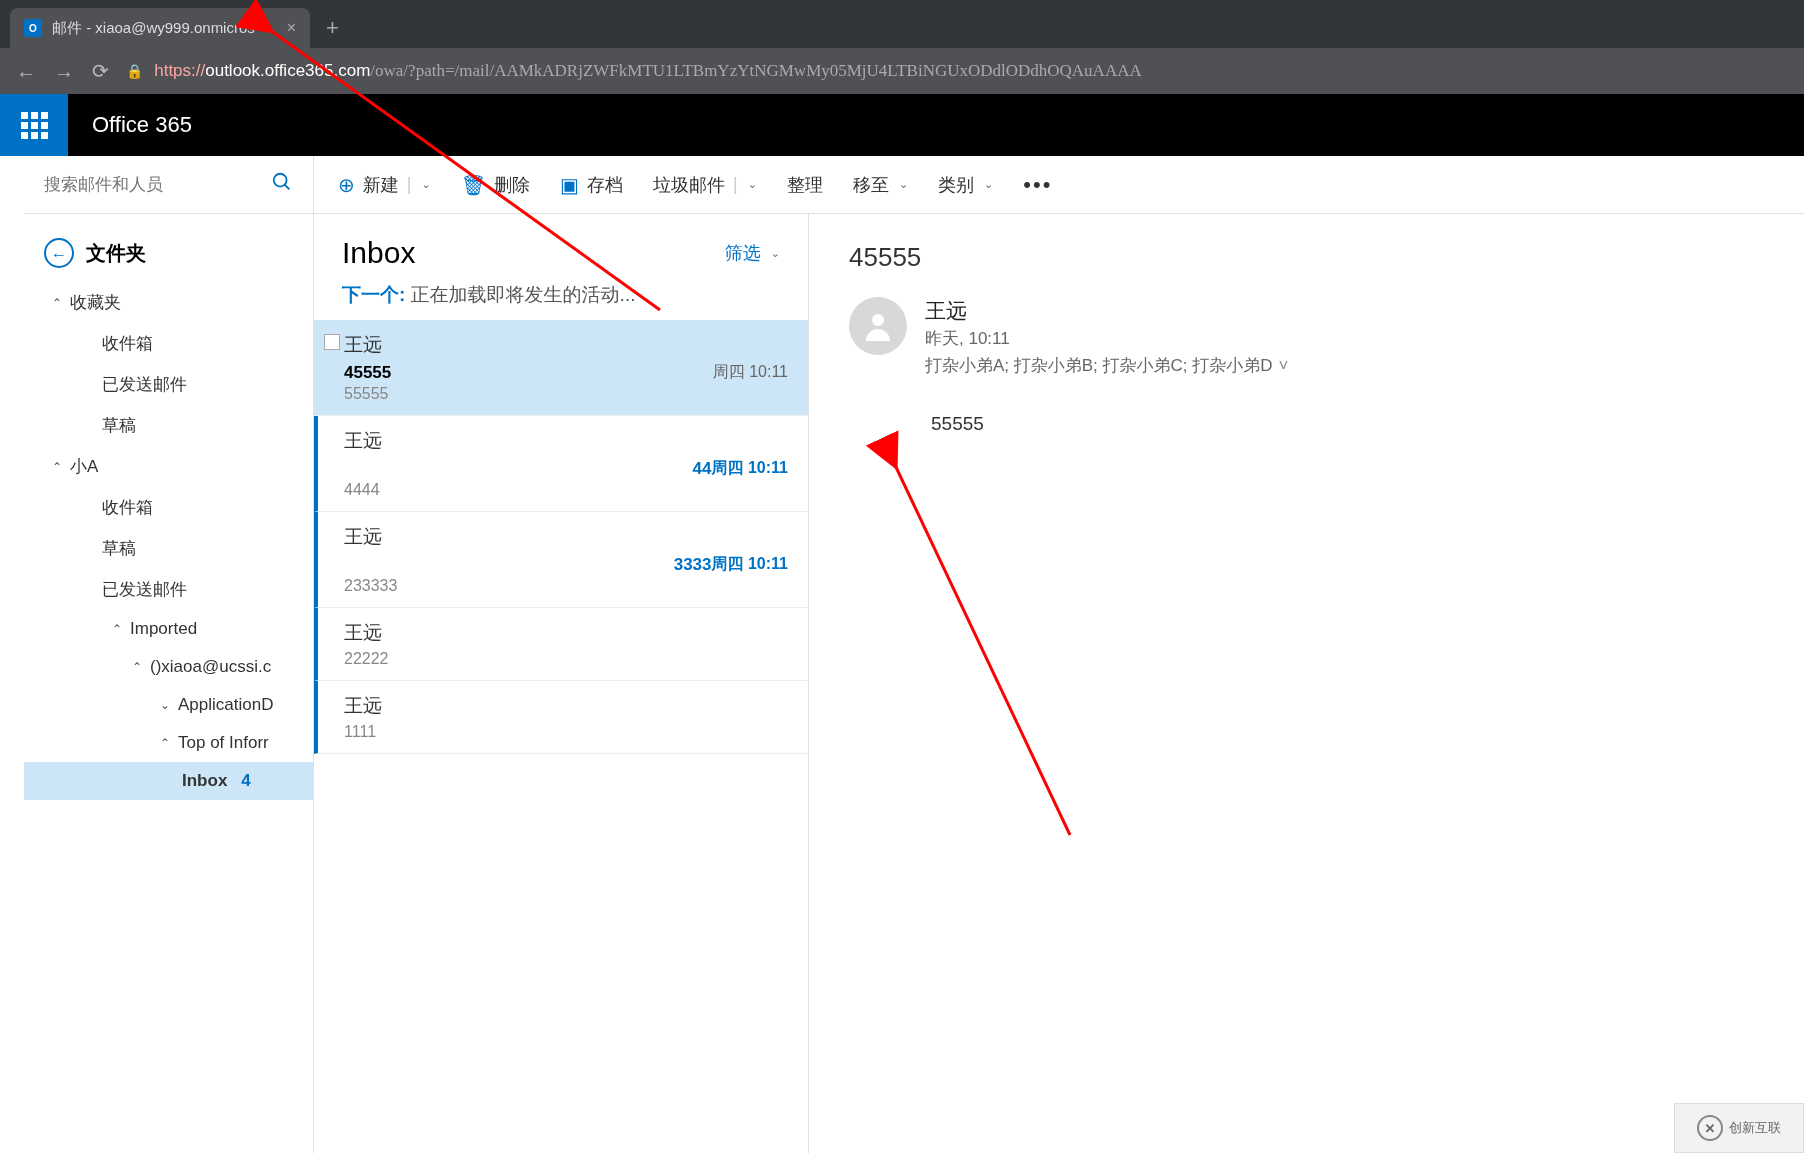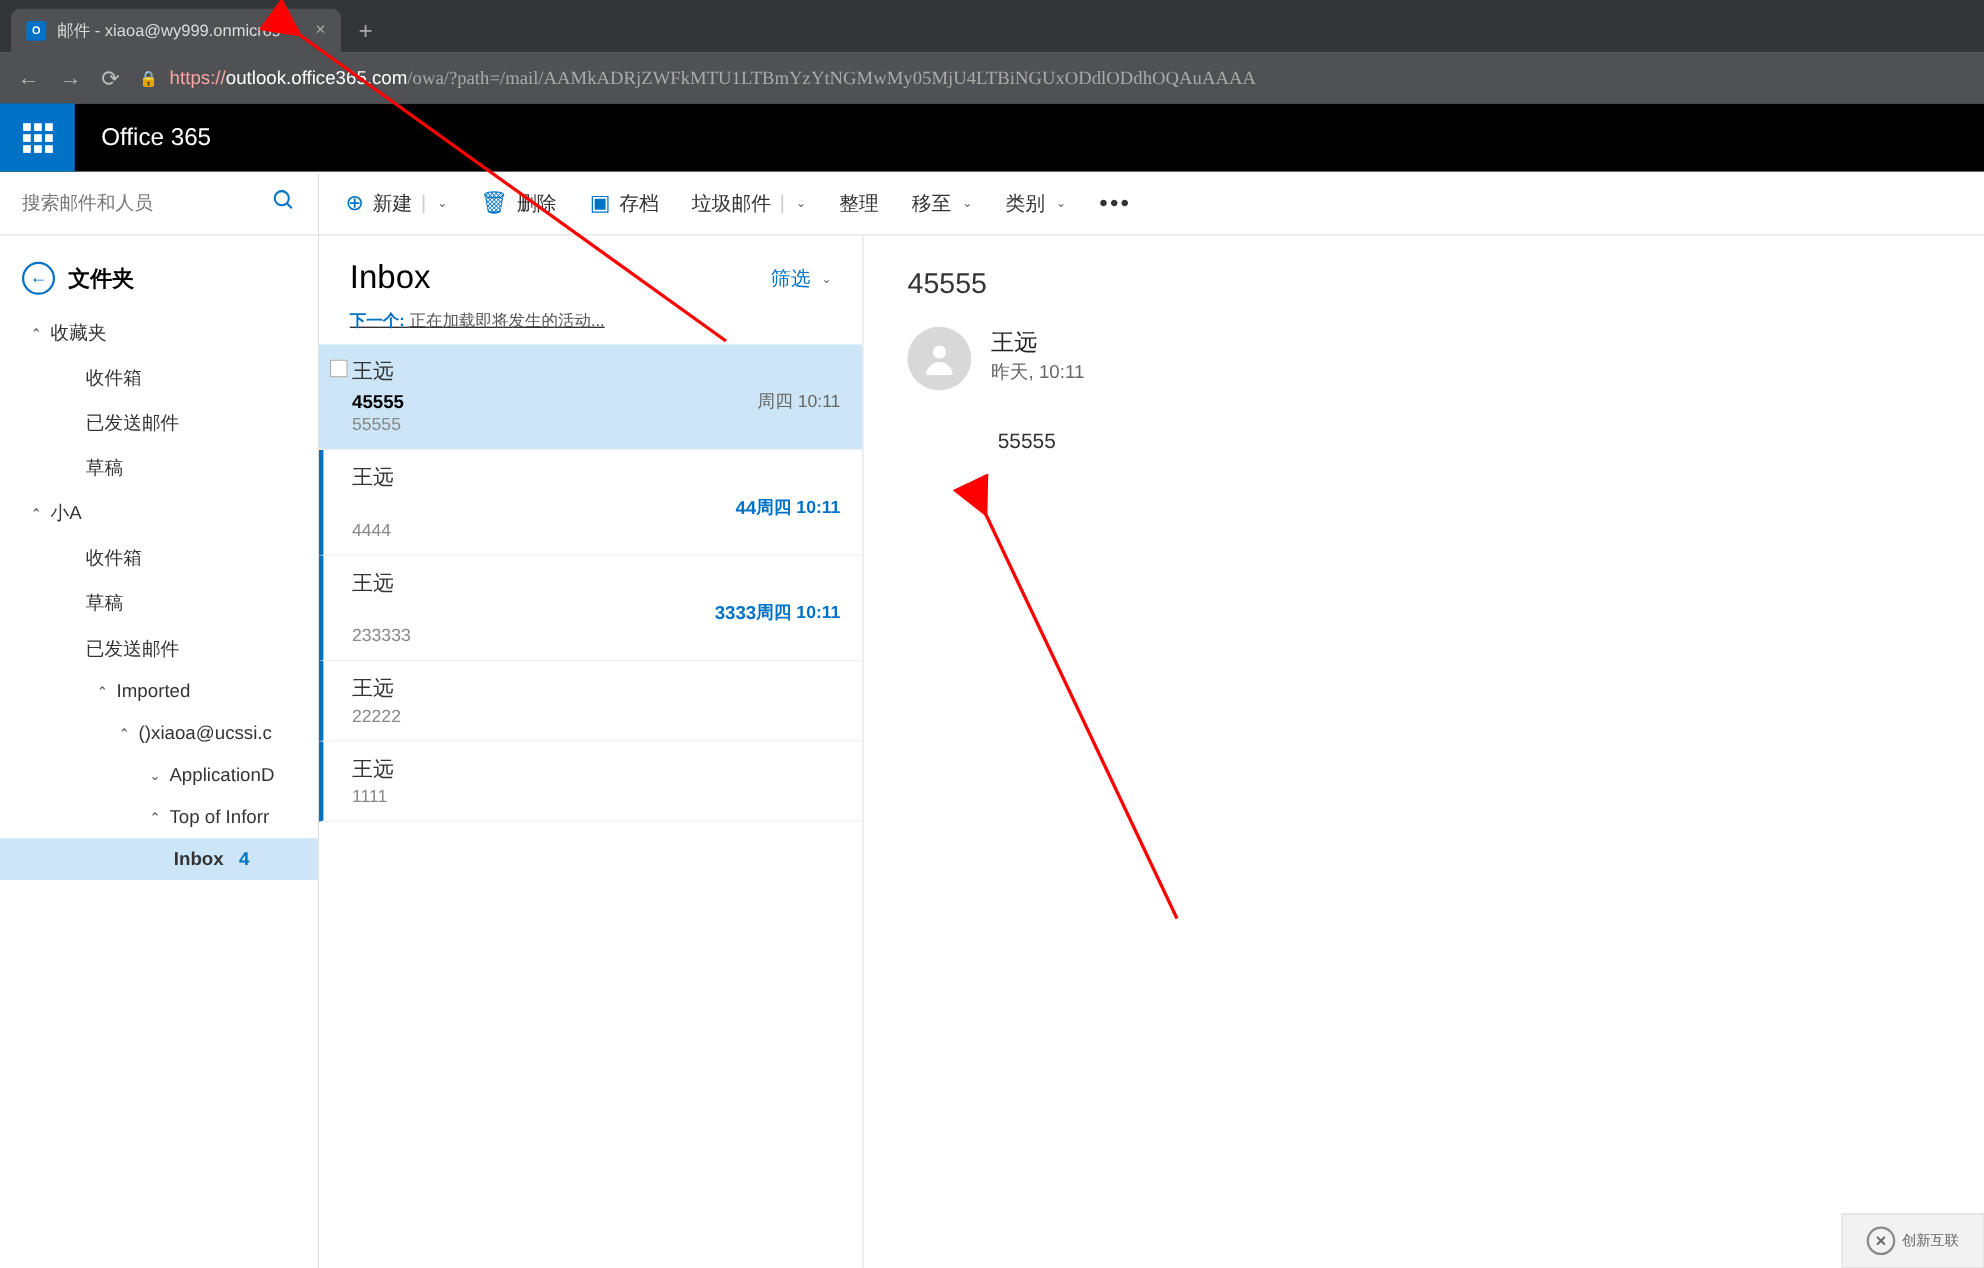--- a/index.html
+++ b/index.html
@@ -20,21 +20,21 @@
 .url-path { color:#aaa;font-family:Liberation Serif, serif; }
 
 
 .o365-header { height:62px; background:#000; display:flex; align-items:center; }
 .waffle { width:68px; height:62px; background:#0072c6; display:flex; align-items:center; justify-content:center; }
 .waffle-grid { display:grid; grid-template-columns:repeat(3,7px); grid-template-rows:repeat(3,7px); gap:3px; }
 .waffle-grid span { background:#fff; }
 .brand { color:#fff; font-size:22px; margin-left:24px; }
 
 
-.main { display:flex; height:calc(1153px - 48px - 46px - 62px); }
+.main { display:flex; height:calc(1153px - 48px - 46px - 62px);margin-left:24px; }
 
 
 .sidebar { width:290px; border-right:1px solid #e0e0e0; display:flex; flex-direction:column; }
 .search-row { height:58px; display:flex; align-items:center; padding:0 20px; border-bottom:1px solid #e0e0e0; }
 .search-row input { border:none; outline:none; font-size:17px; color:#666; flex:1; }
 .search-icon { color:#0072c6; font-size:22px; }
 .folders { padding:18px 0; overflow:hidden; }
 .folders-header { display:flex; align-items:center; gap:12px; padding:6px 20px 14px; font-size:20px; font-weight:600; }
 .back-circle { width:30px; height:30px; border:2px solid #0072c6; border-radius:50%; display:flex; align-items:center; justify-content:center; color:#0072c6; font-size:16px; }
 .tree-item { display:flex; align-items:center; font-size:17px; color:#333; padding:9px 0 9px 28px; cursor:pointer; white-space:nowrap; overflow:hidden; }
@@ -57,21 +57,21 @@
 .tb-caret { font-size:11px; color:#666; margin-left:2px; }
 .tb-sep { color:#ccc; }
 .tb-more { font-size:22px; letter-spacing:2px; color:#333; }
 
 
 .body-split { flex:1; display:flex; }
 .list-col { width:495px; border-right:1px solid #e0e0e0; display:flex; flex-direction:column; }
 .list-header { padding:22px 28px 6px; display:flex; align-items:center; }
 .list-title { font-size:30px; font-weight:400; flex:1; }
 .filter { color:#0072c6; font-size:18px; display:flex; align-items:center; gap:8px; }
-.next-line { padding:6px 28px 12px; font-size:15px;text-decoration:underline; }
+.next-line { padding:6px 28px 12px; font-size:19px; }
 .next-line .nl-label { color:#0072c6; font-weight:600; }
 .next-line .nl-text { color:#555; }
 
 .msg-list { flex:1; overflow:hidden; }
 .msg-item { padding:12px 20px 12px 30px; border-bottom:1px solid #eee; position:relative; cursor:pointer; }
 .msg-item.selected { background:#cde6f7; }
 .msg-item.unread { border-left:4px solid #0072c6; padding-left:26px; }
 .msg-item .chk { position:absolute; left:10px; top:14px; width:16px; height:16px; border:1px solid #aaa; background:#fff; display:none; }
 .msg-item.selected .chk { display:block; }
 .msg-from { font-size:19px; color:#333; margin-bottom:4px; }
@@ -292,20 +292,23 @@
         <div class="sender-row">
           <div class="avatar">
             <svg viewBox="0 0 24 24">
                 <circle cx="12" cy="8" r="4"></circle>
                 <path d="M4 22c0-4.4 3.6-8 8-8s8 3.6 8 8"></path>
               </svg>
           </div>
           <div class="sender-info">
             <div class="sender-name">王远</div>
             <div class="sender-time">昨天, 10:11</div>
+            <div class="recipients">
+              <span>打杂小弟A; 打杂小弟B; 打杂小弟C; 打杂小弟D</span><span class="recip-caret">˅</span>
+            </div>
           </div>
         </div>
         <div class="body-text">55555</div>
       </div>
     </div>
   </div>
 </div>
 
 <svg class="arrow-svg">
   <defs>

